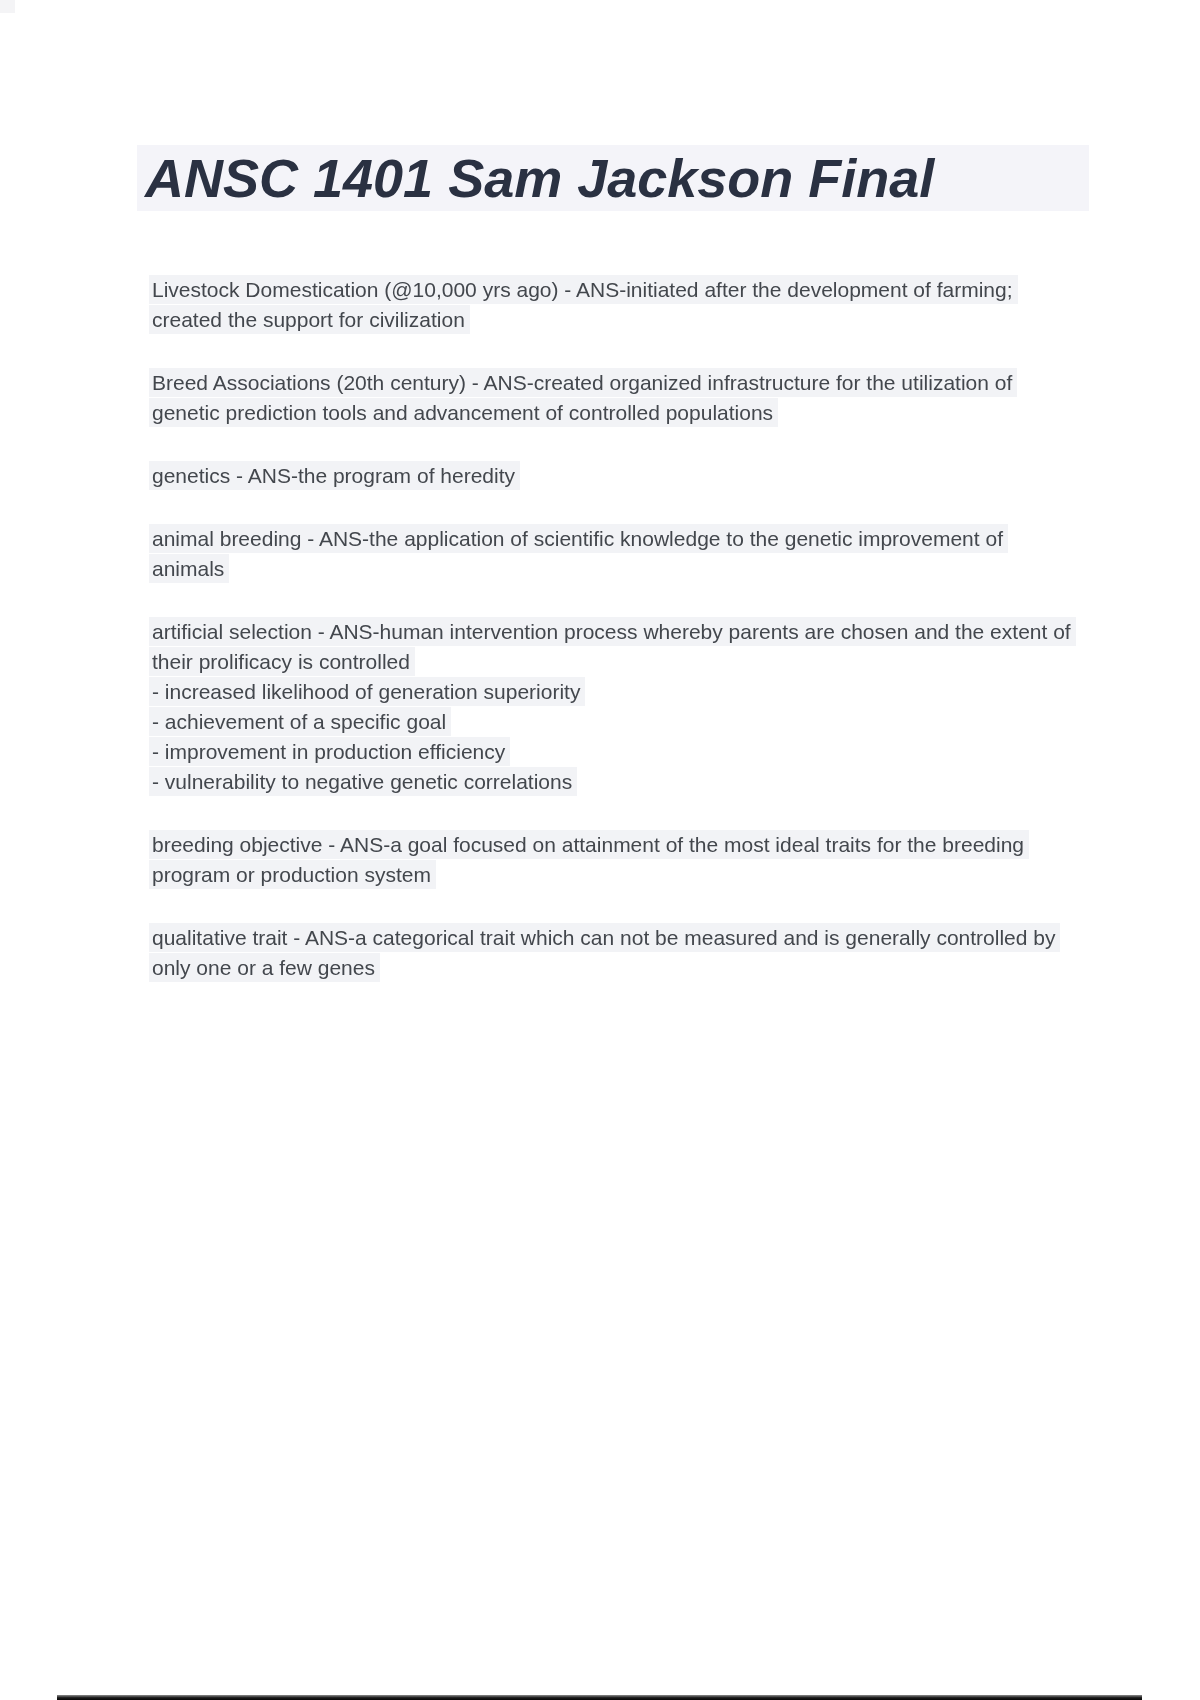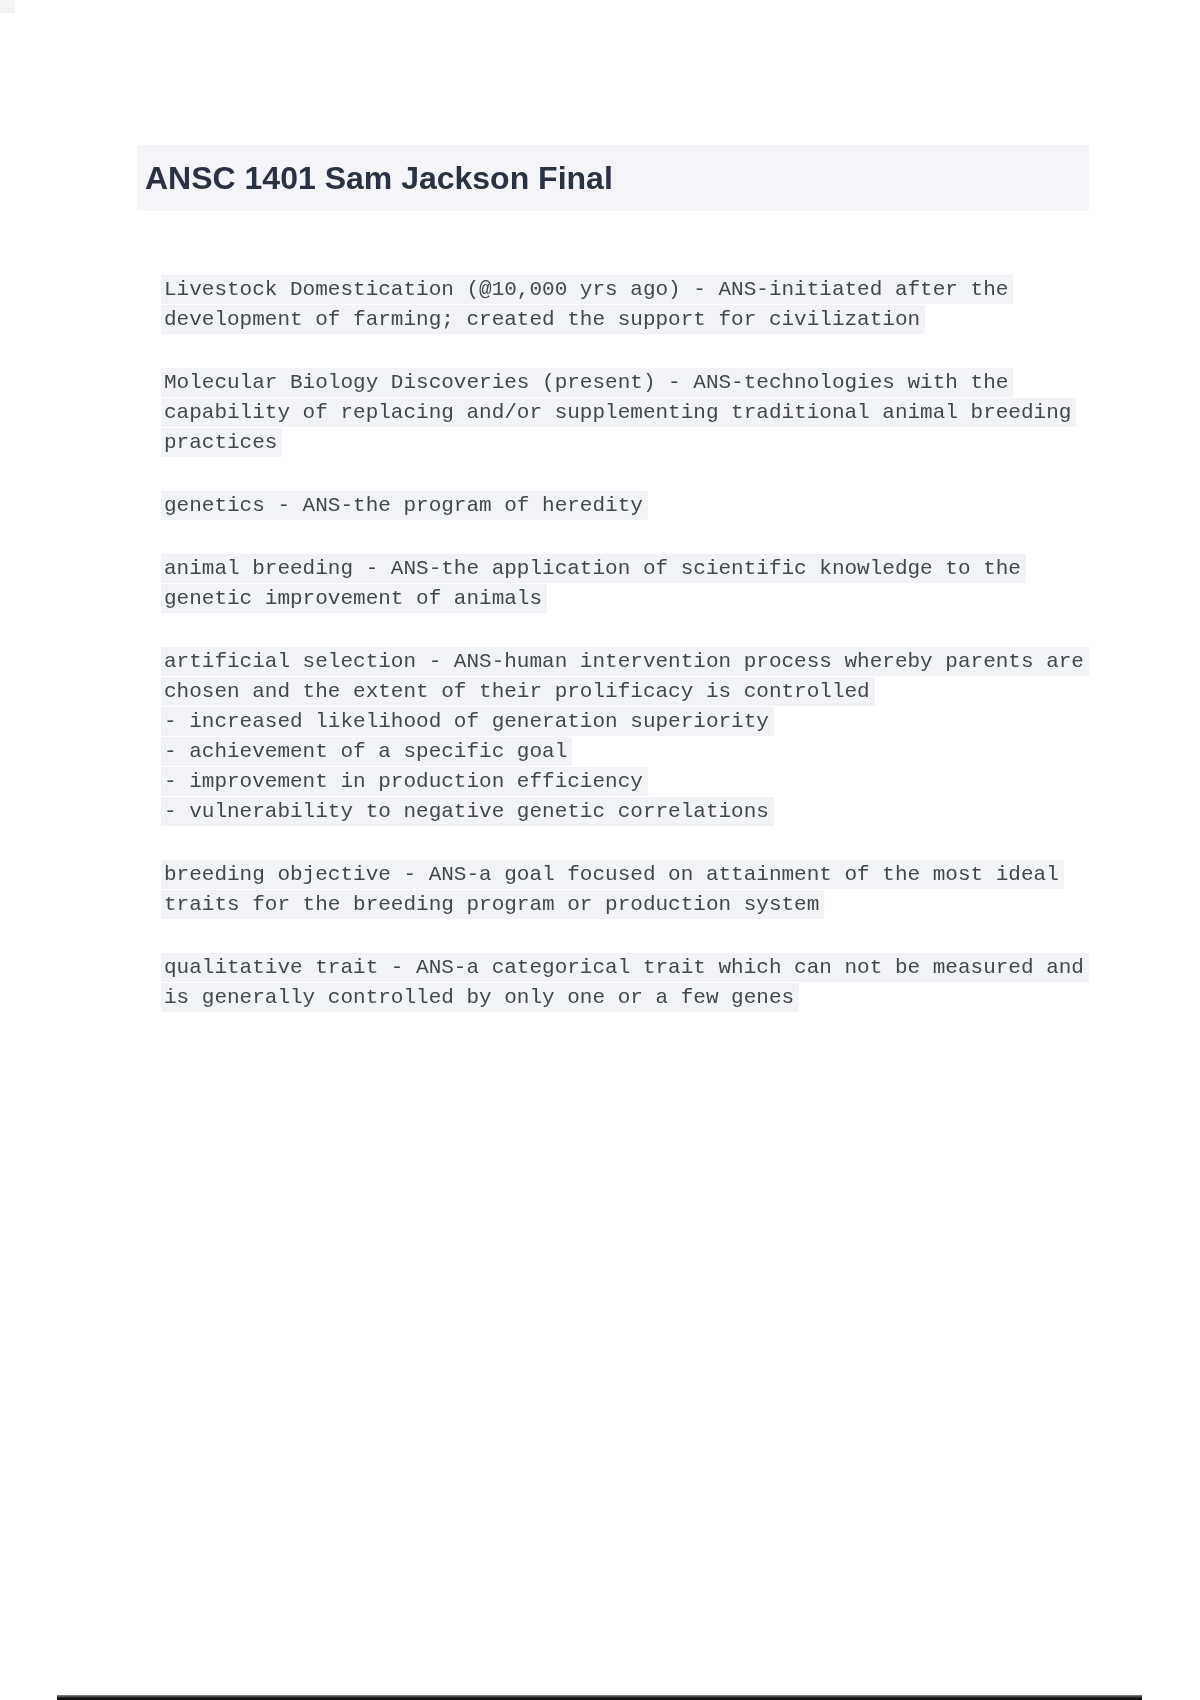--- a/index.html
+++ b/index.html
@@ -26,26 +26,27 @@
     left: 137px;
     top: 145px;
     width: 952px;
   }
   h1.title {
     margin: 0;
     width: 944px;
     padding: 0 0 0 8px;
     background: var(--hl-title);
     color: var(--title-color);
-    font-size: 32px;
+    font-size: 54px;
     line-height: 66px;
     font-weight: bold;
     letter-spacing: 0;
+    font-style: italic;
   }
-  .cards { margin: 16px; font-family: Liberation Mono, monospace; }
+  .cards { margin: 4px; }
   p.card {
     margin: 33px 0 0 8px;
     width: 936px;
     font-size: 21px;
     line-height: 30px;
     color: var(--body-color);
   }
   p.card:first-child { margin-top: 64px; }
   span.hl {
     background: var(--hl-body);
@@ -64,21 +65,21 @@
 </style>
 </head>
 <body style="--hl-title: #f4f4f9; --hl-body: #f2f3f6; --title-color: #2a3142; --body-color: #43474d;">
 
 <div class="corner-artifact"></div>
 
 <div class="content">
   <h1 class="title">ANSC 1401 Sam Jackson Final</h1>
   <div class="cards" id="cards">
       <p class="card"><span class="hl">Livestock Domestication (@10,000 yrs ago) - ANS-initiated after the development of farming; created the support for civilization</span></p>
-      <p class="card"><span class="hl">Molecular Biology Discoveries (present) - ANS-technologies with the capability of replacing and/or supplementing traditional animal breeding practices</span></p>
+      <p class="card"><span class="hl">Breed Associations (20th century) - ANS-created organized infrastructure for the utilization of genetic prediction tools and advancement of controlled populations</span></p>
       <p class="card"><span class="hl">genetics - ANS-the program of heredity</span></p>
       <p class="card"><span class="hl">animal breeding - ANS-the application of scientific knowledge to the genetic improvement of animals</span></p>
       <p class="card"><span class="hl">artificial selection - ANS-human intervention process whereby parents are chosen and the extent of their prolificacy is controlled<br>- increased likelihood of generation superiority<br>- achievement of a specific goal<br>- improvement in production efficiency<br>- vulnerability to negative genetic correlations</span></p>
       <p class="card"><span class="hl">breeding objective - ANS-a goal focused on attainment of the most ideal traits for the breeding program or production system</span></p>
       <p class="card"><span class="hl">qualitative trait - ANS-a categorical trait which can not be measured and is generally controlled by only one or a few genes</span></p>
     </div>
 </div>
 
 <div class="page-break-bar"></div>
 

